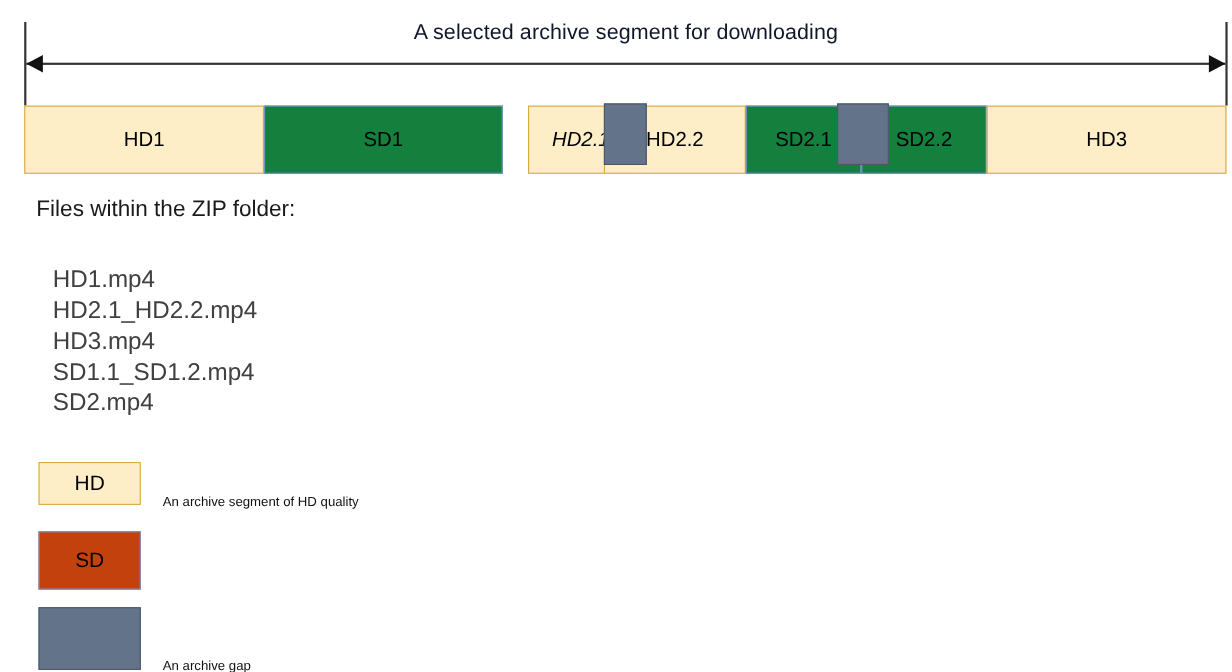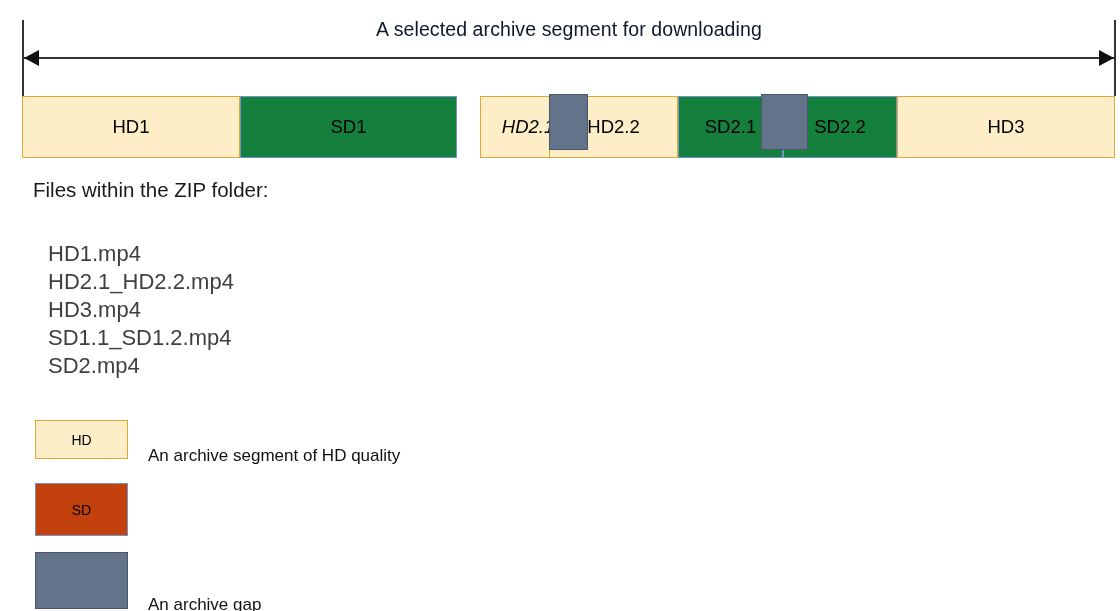--- a/index.html
+++ b/index.html
@@ -145,39 +145,39 @@
     height: 611px;
     pointer-events: none;
   }
   .legend-swatch {
     position: absolute;
     left: 35px;
     box-sizing: border-box;
     display: flex;
     align-items: center;
     justify-content: center;
-    font-size: 14px;
+    font-size: 19px;
     color: #000000;
   }
   .legend-swatch.hd {
     background: #fdeec8;
     border: 1.5px solid #d9a93a;
   }
   .legend-swatch.sd {
     background: #c2410c;
     border: 1.5px solid #7394c8;
   }
   .legend-swatch.gapsw {
     background: #62738a;
     border: 1.5px solid #4b5767;
   }
   .legend-label {
     position: absolute;
     left: 148px;
-    font-size: 17px;
+    font-size: 12px;
     line-height: 22px;
     color: #111111;
     white-space: nowrap;
     text-align: center;
   }
 </style>
 </head>
 <body>
 
 <div id="annotation">

